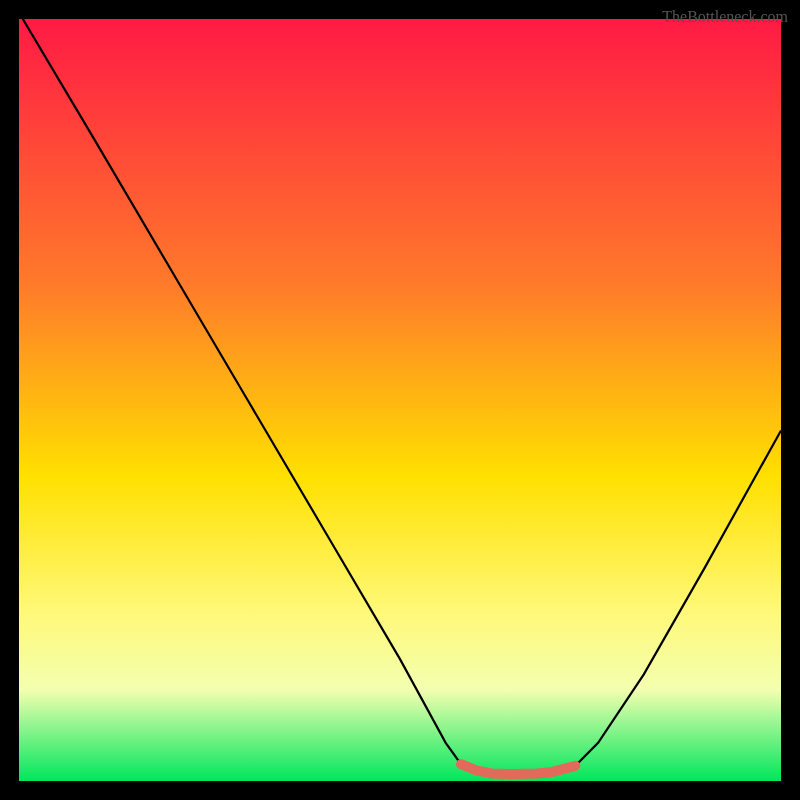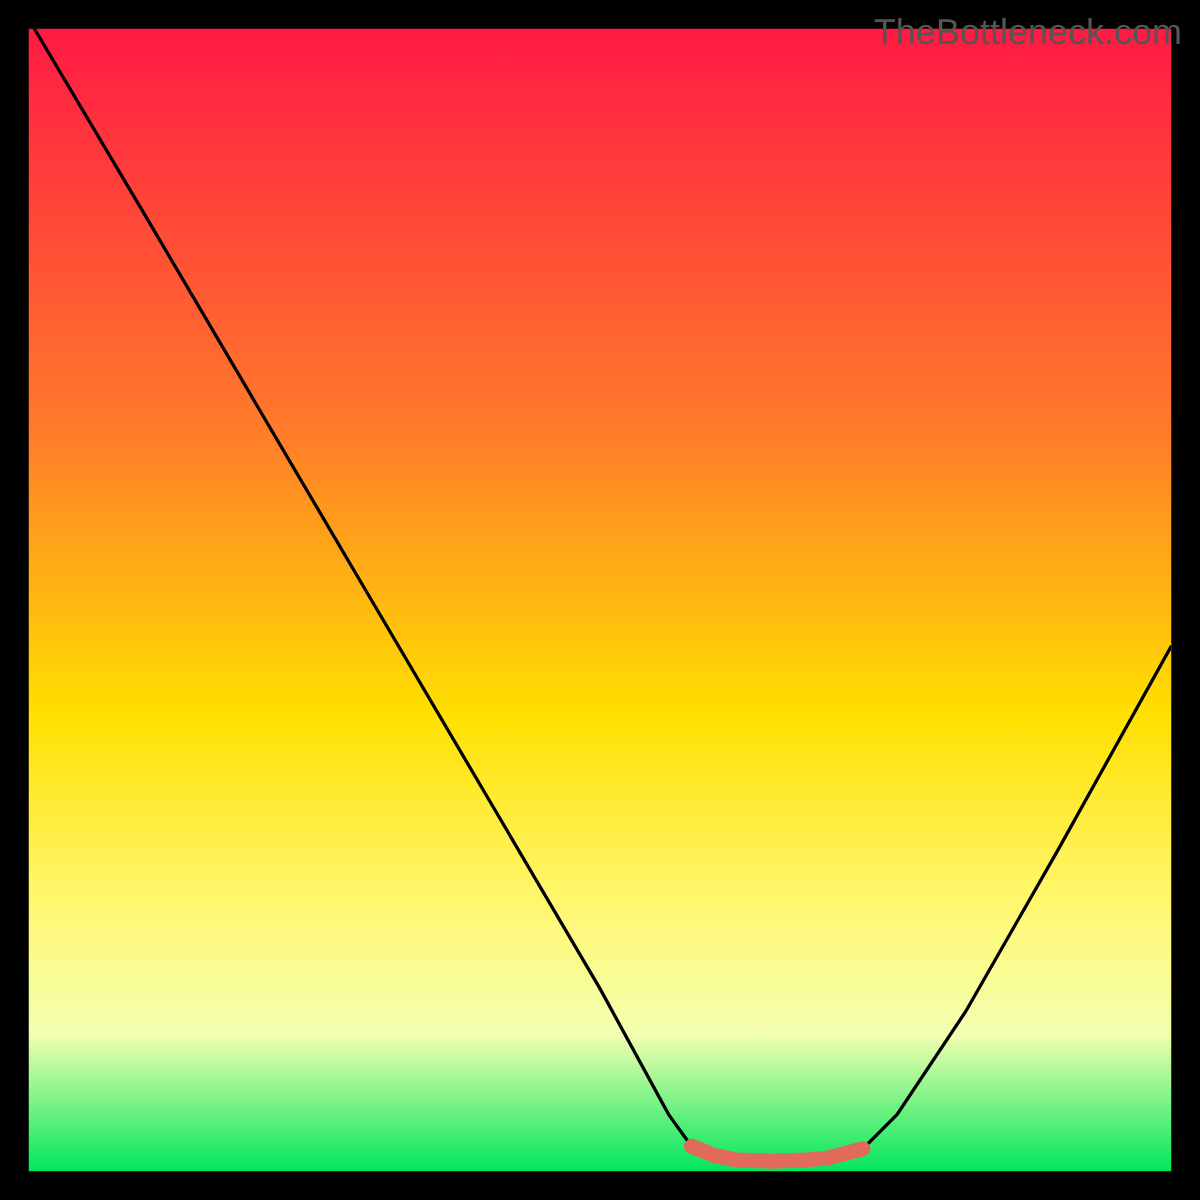--- a/index.html
+++ b/index.html
@@ -2,22 +2,23 @@
 <html><head>
 <meta charset="utf-8">
 <style>
   * { margin: 0; padding: 0; box-sizing: border-box; }
   body { width: 800px; height: 800px; background: #000; position: relative; font-family: Arial, sans-serif; }
   .watermark {
     position: absolute;
     top: 8px;
     right: 12px;
     color: #555;
-    font-size: 24px;
+    font-size: 16px;
     z-index: 10;
+    font-family: Liberation Serif, serif;
   }
   .chart-wrap {
     position: absolute;
     left: 19px;
     top: 19px;
     width: 762px;
     height: 762px;
     background: #000;
   }
   svg { display: block; }

